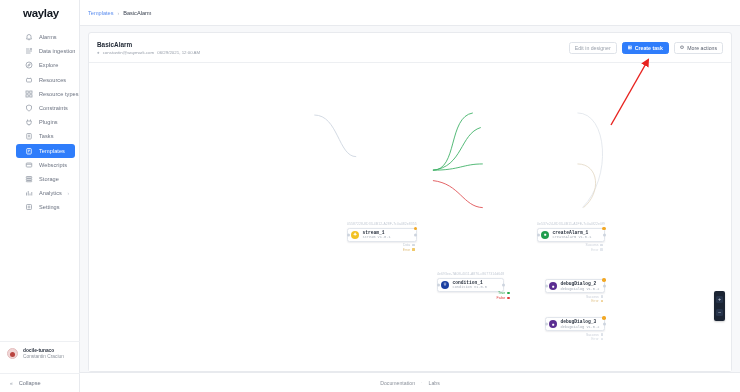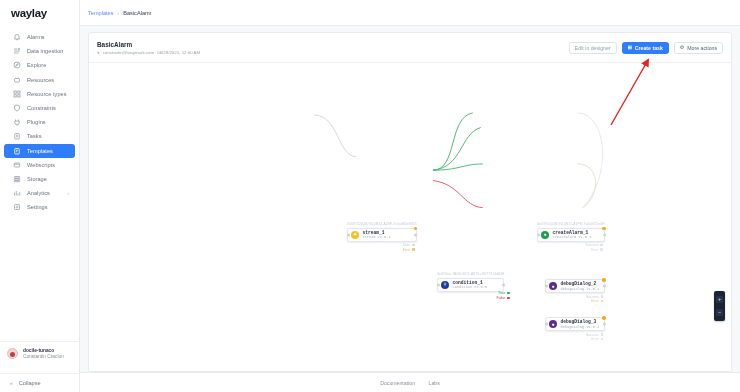--- a/index.html
+++ b/index.html
@@ -10,21 +10,21 @@
     overflow: hidden;
   }
   #app { position: relative; width: 740px; height: 392px; display: flex; background: #f7f8fa; }
 
   
   #sidebar {
     width: 80px; height: 392px;
     background: #ffffff;
     border-right: 1px solid #e8eaee;
     display: flex; flex-direction: column;
-    position: relative; flex: 0 0 80px;
+    position: relative; flex: 0 0 80px; padding-left: 12px;
   }
   .logo-wrap { height: 26px; display: flex; align-items: center; padding-left: 11px; }
   .logo { font-size: 11.5px; font-weight: 700; letter-spacing: -.3px; color: #111720; }
   .nav { margin-top: 4px; display: flex; flex-direction: column; }
   .nav-item {
     display: flex; align-items: center; gap: 6px;
     height: 14.2px; padding-left: 9px; margin: 0 4px;
     border-radius: 3px; cursor: pointer; position: relative;
   }
   .nav-item .ic { width: 8px; height: 8px; flex: 0 0 8px; display: flex; align-items: center; justify-content: center; }

